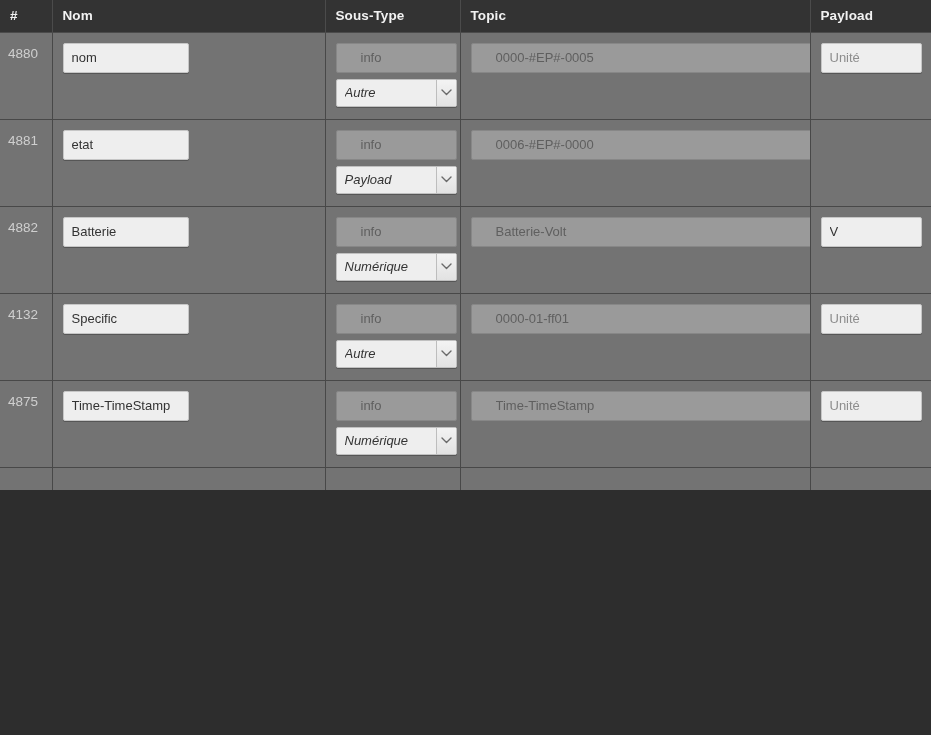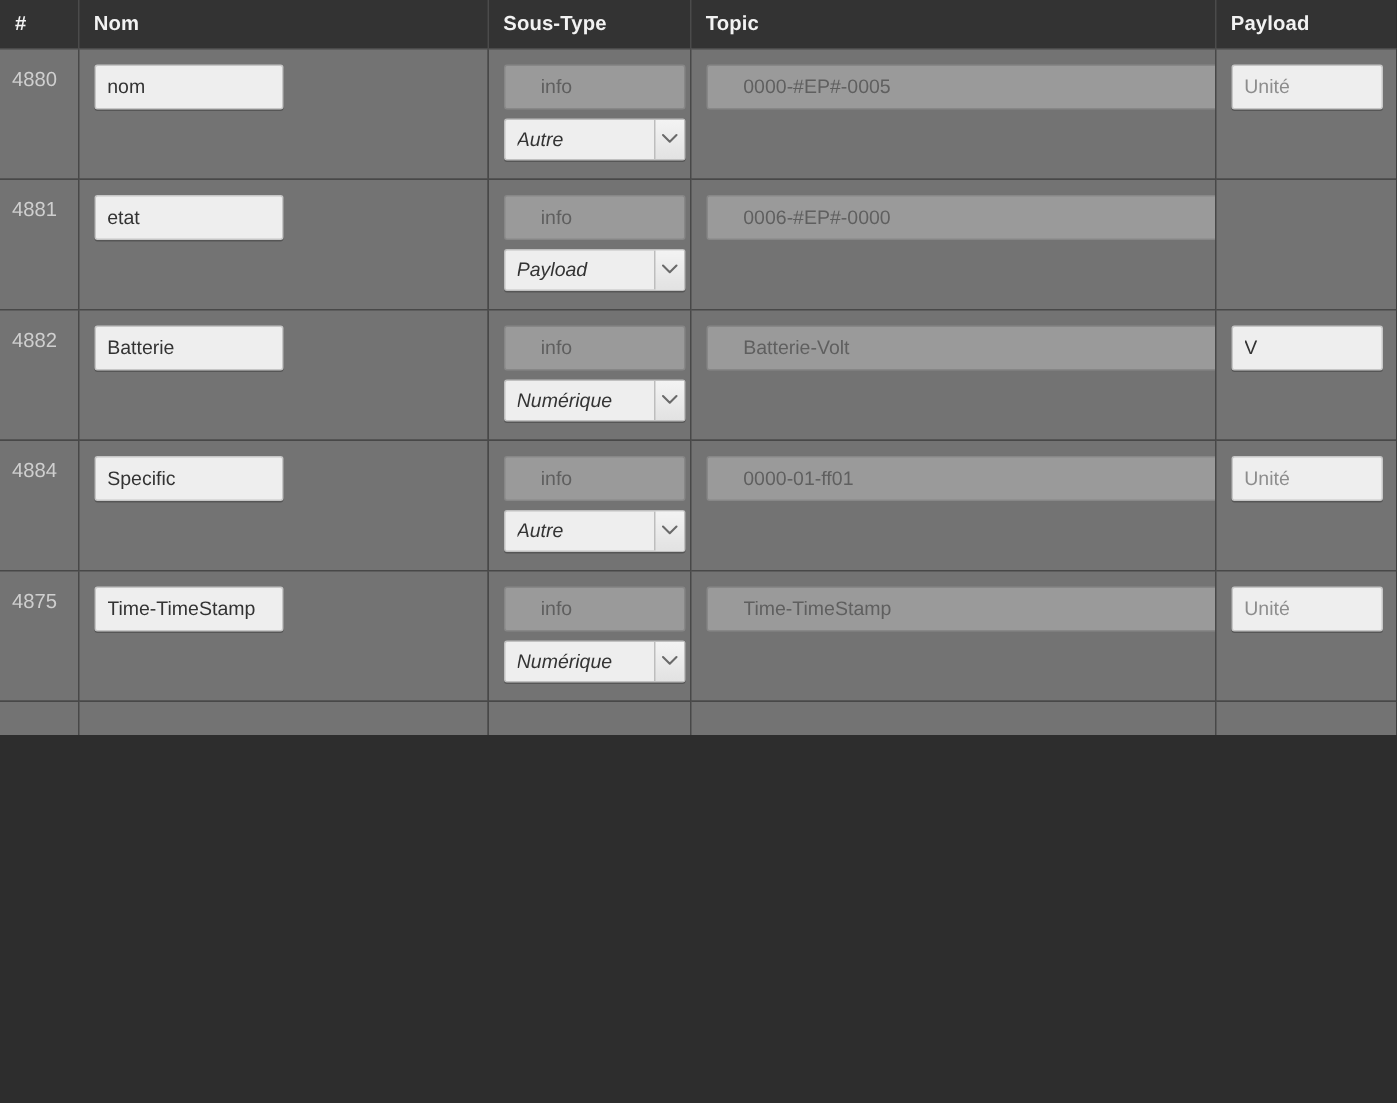--- a/index.html
+++ b/index.html
@@ -242,21 +242,21 @@
           </div>
         </td>
         <td>
           <div class="cell-pad">
             <input class="tinput pay" type="text" placeholder="Unité" value="V" style="">
           </div>
         </td>
       </tr>
       <tr>
         <td>
-          <div class="cell-id"><span class="idtext">4884</span></div>
+          <div class="cell-id"><span class="idtext">4132</span></div>
         </td>
         <td>
           <div class="cell-pad">
             <input class="tinput nom" type="text" value="Specific" style="">
           </div>
         </td>
         <td>
           <div class="cell-pad">
             <input class="dinput sub" type="text" readonly="" disabled="" placeholder="info" style="">
             <div class="selwrap">

